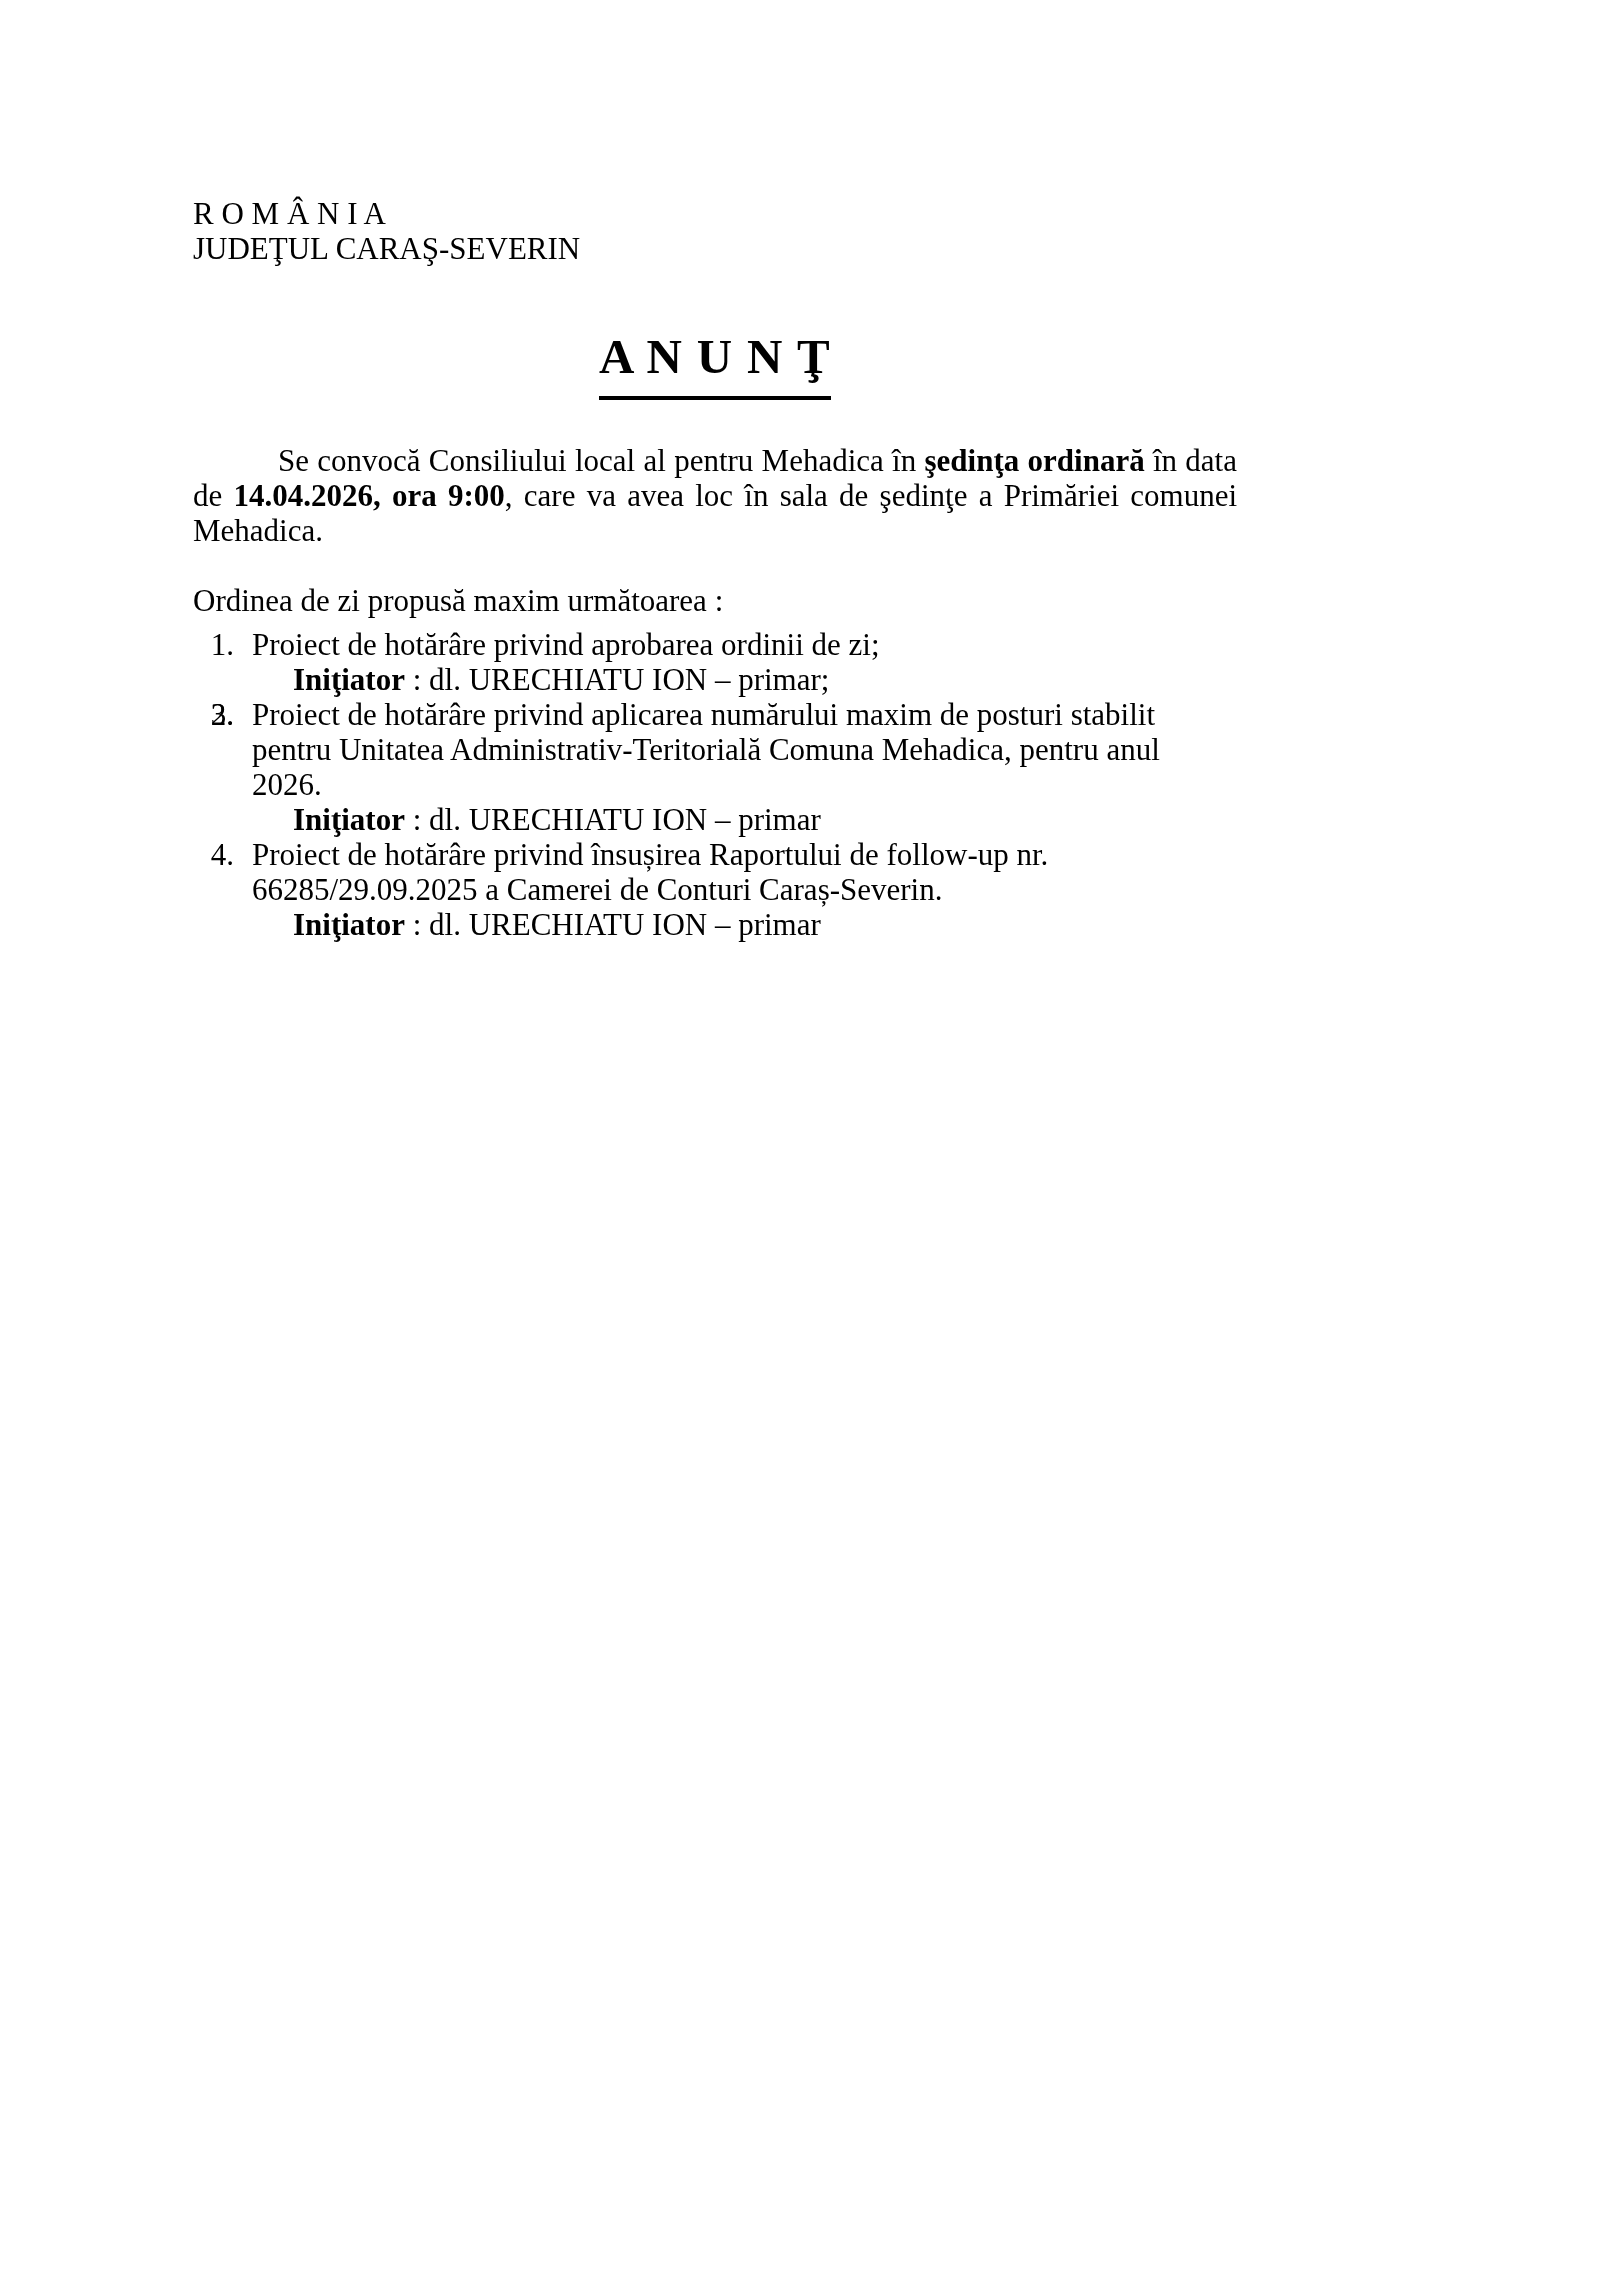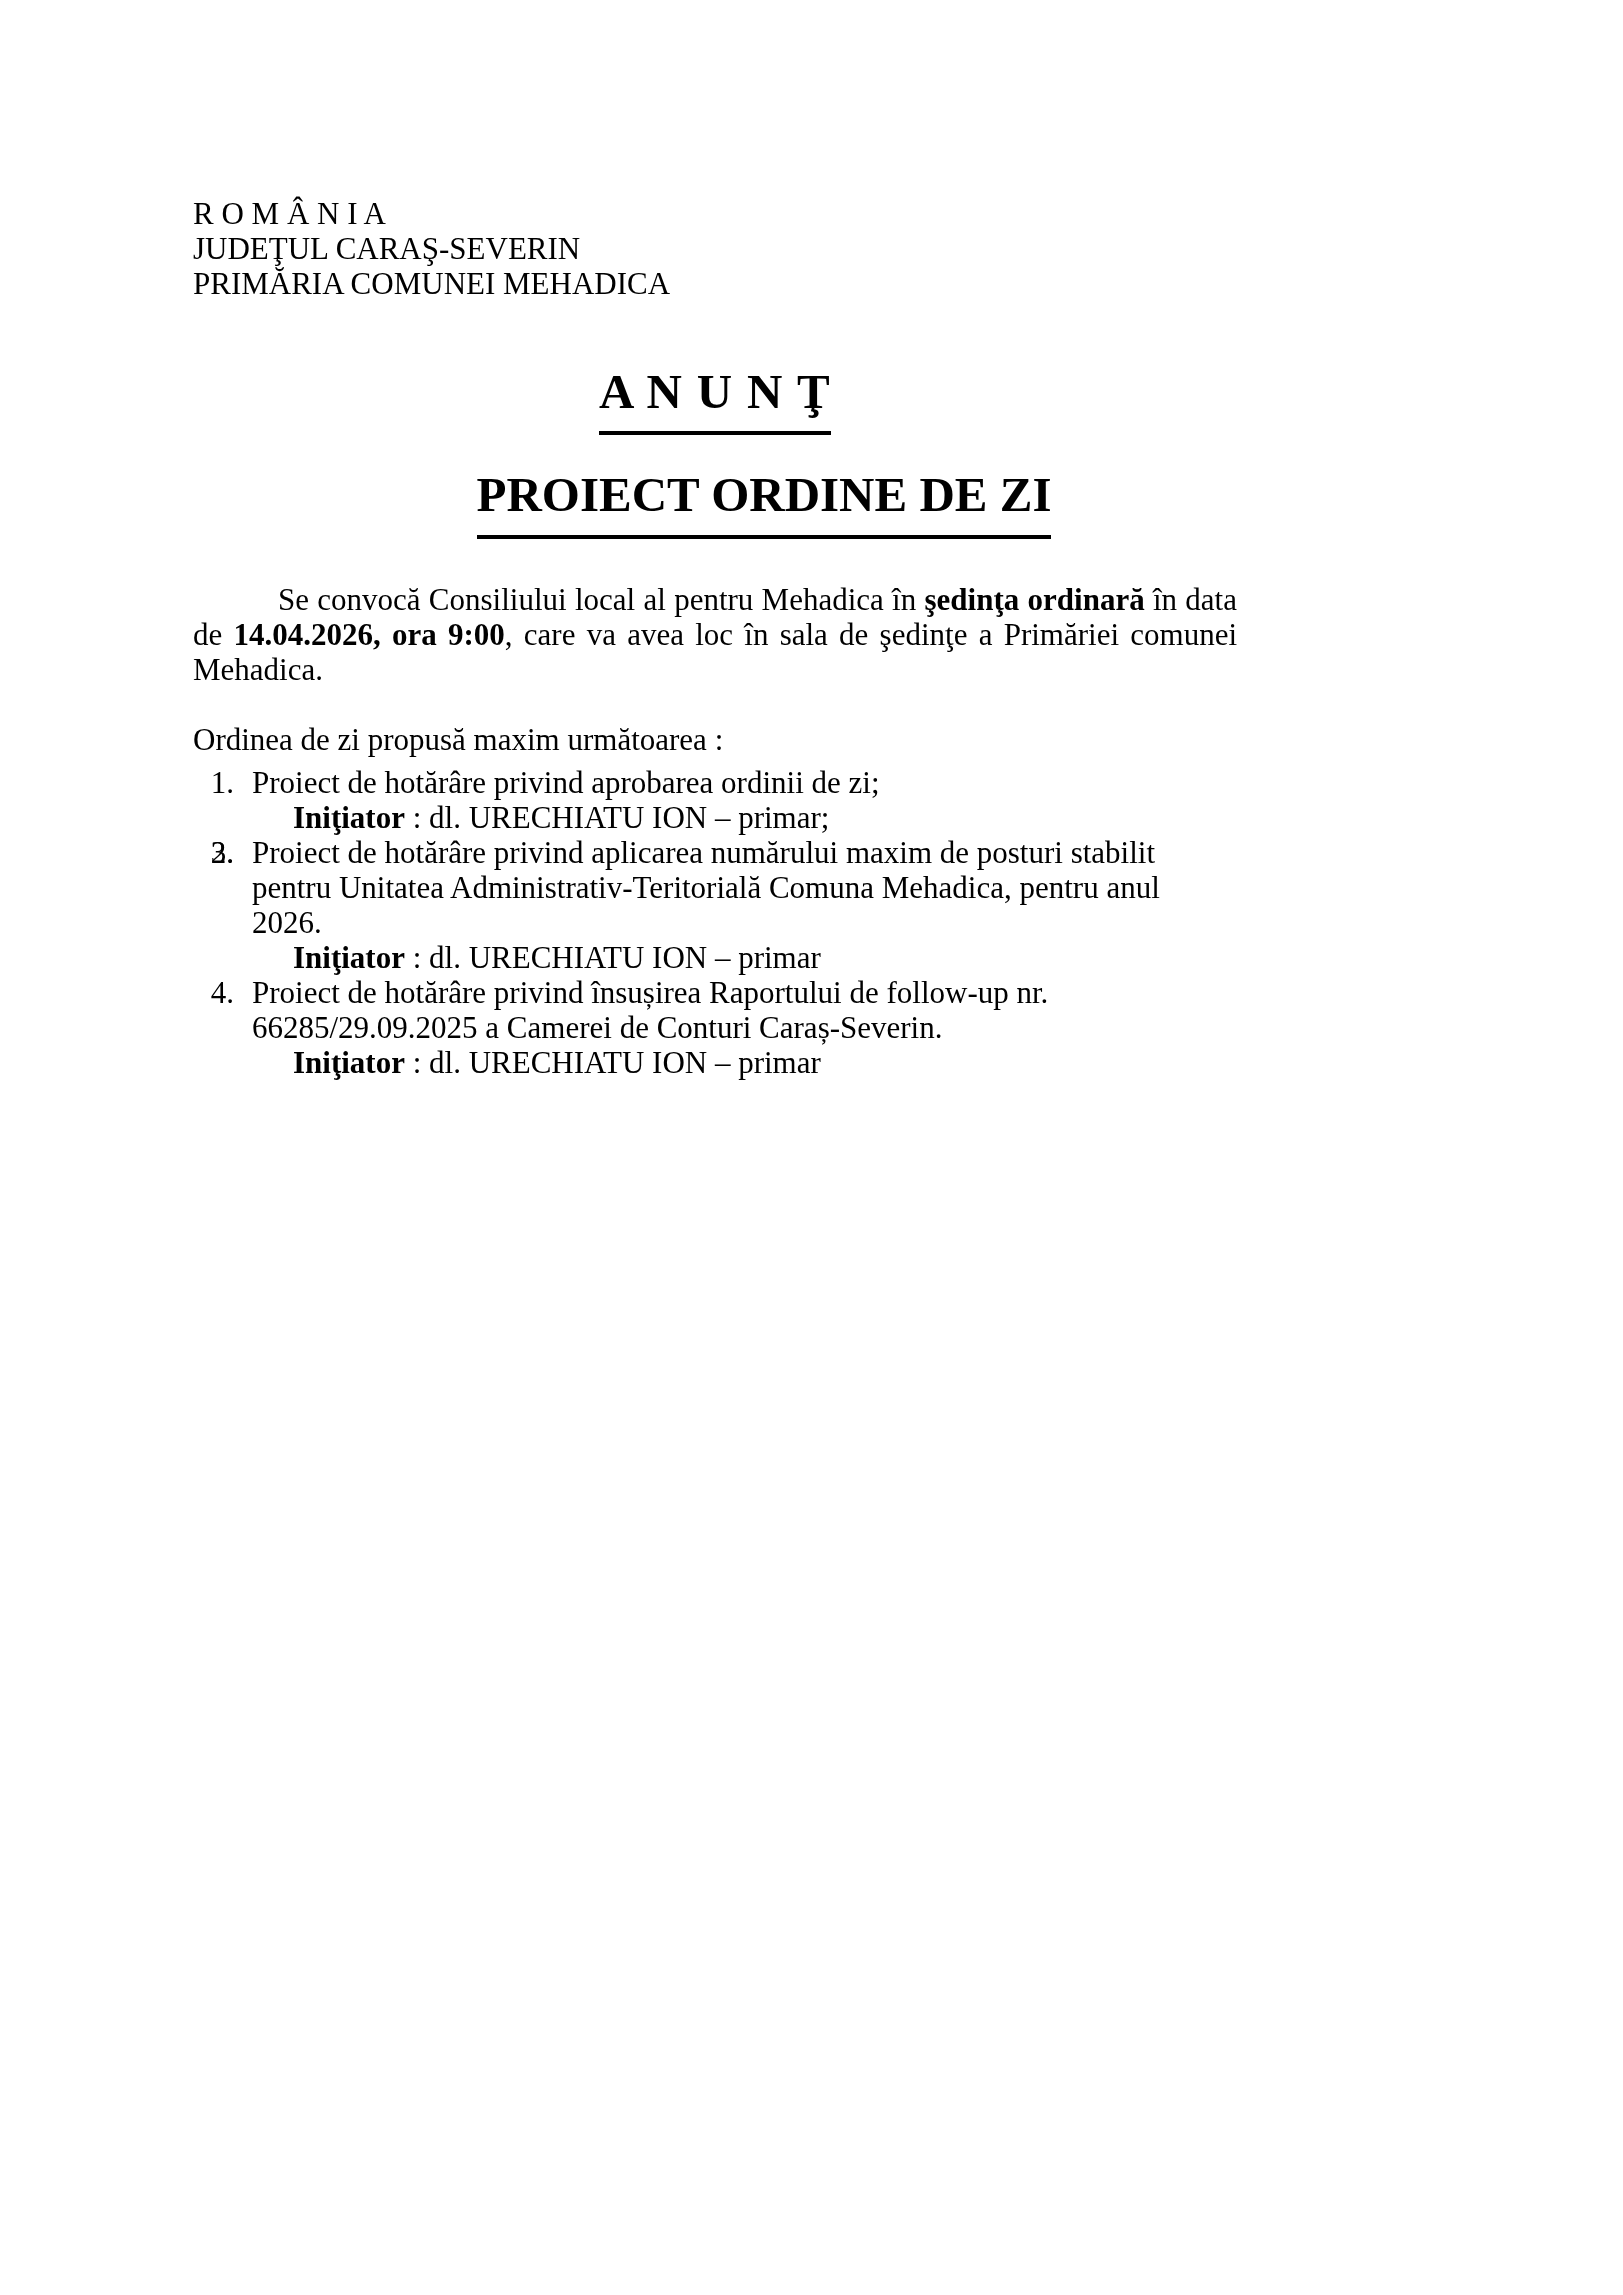--- a/index.html
+++ b/index.html
@@ -55,30 +55,26 @@
 </style>
 </head>
 <body>
 
 <div class="page">
   <div class="content">
 
     <div class="letterhead">
       <div>R O M Â N I A</div>
       <div>JUDEŢUL CARAŞ-SEVERIN</div>
-      <div>PRIMĂRIA COMUNEI MEHADICA</div>
     </div>
 
     <div class="title">
       <span class="u">A N U N Ţ</span>
     </div>
 
-    <div class="subtitle">
-      <span class="u">PROIECT ORDINE DE ZI</span>
-    </div>
 
     <p class="intro"><span>Se convocă Consiliului local al pentru Mehadica în </span><span class="b">şedinţa ordinară</span><span> în data de </span><span class="b">14.04.2026, ora 9:00</span><span>, care va avea loc în sala de şedinţe a Primăriei comunei Mehadica.</span></p>
 
     <div class="agenda-label">Ordinea de zi propusă maxim următoarea :</div>
 
     <div class="agenda">
 
       <div class="agenda-item">
         <span class="item-num">1.</span>
         <div class="item-text">Proiect de hotărâre privind aprobarea ordinii de zi;</div>

